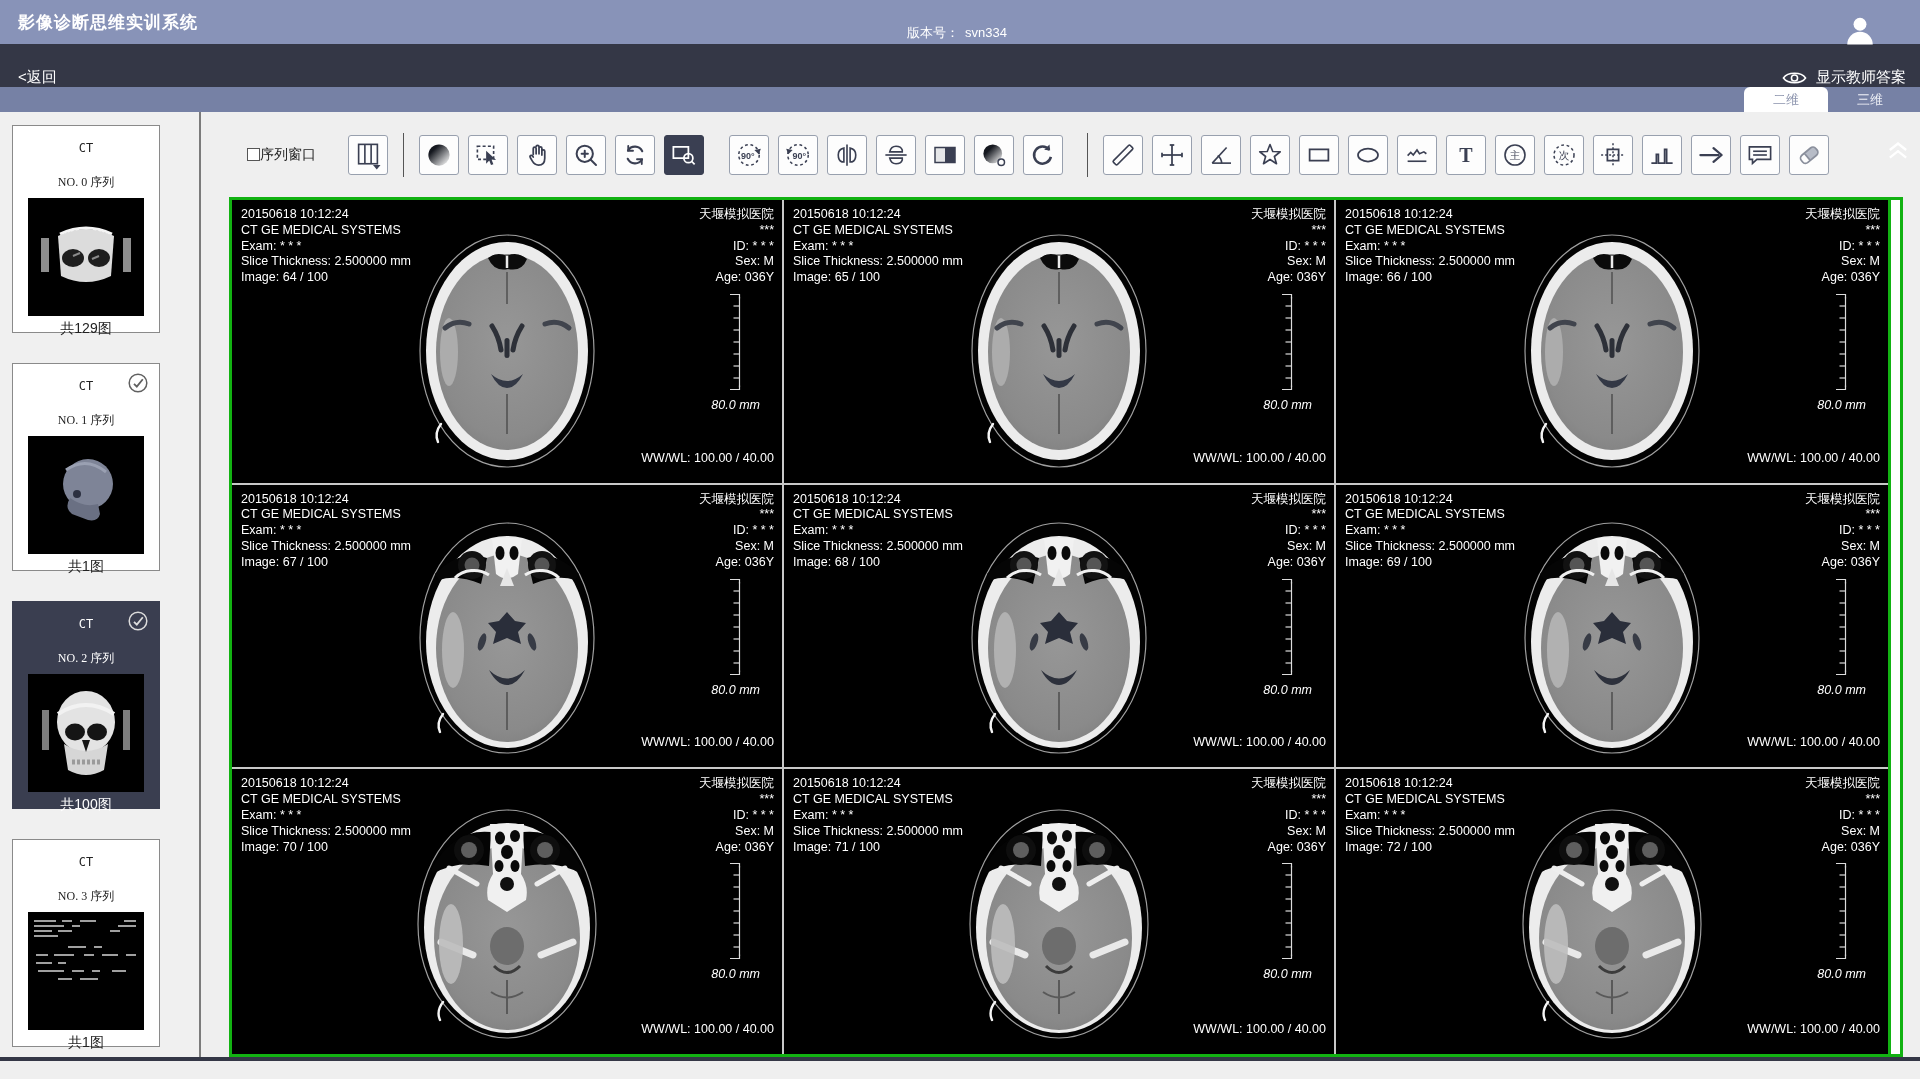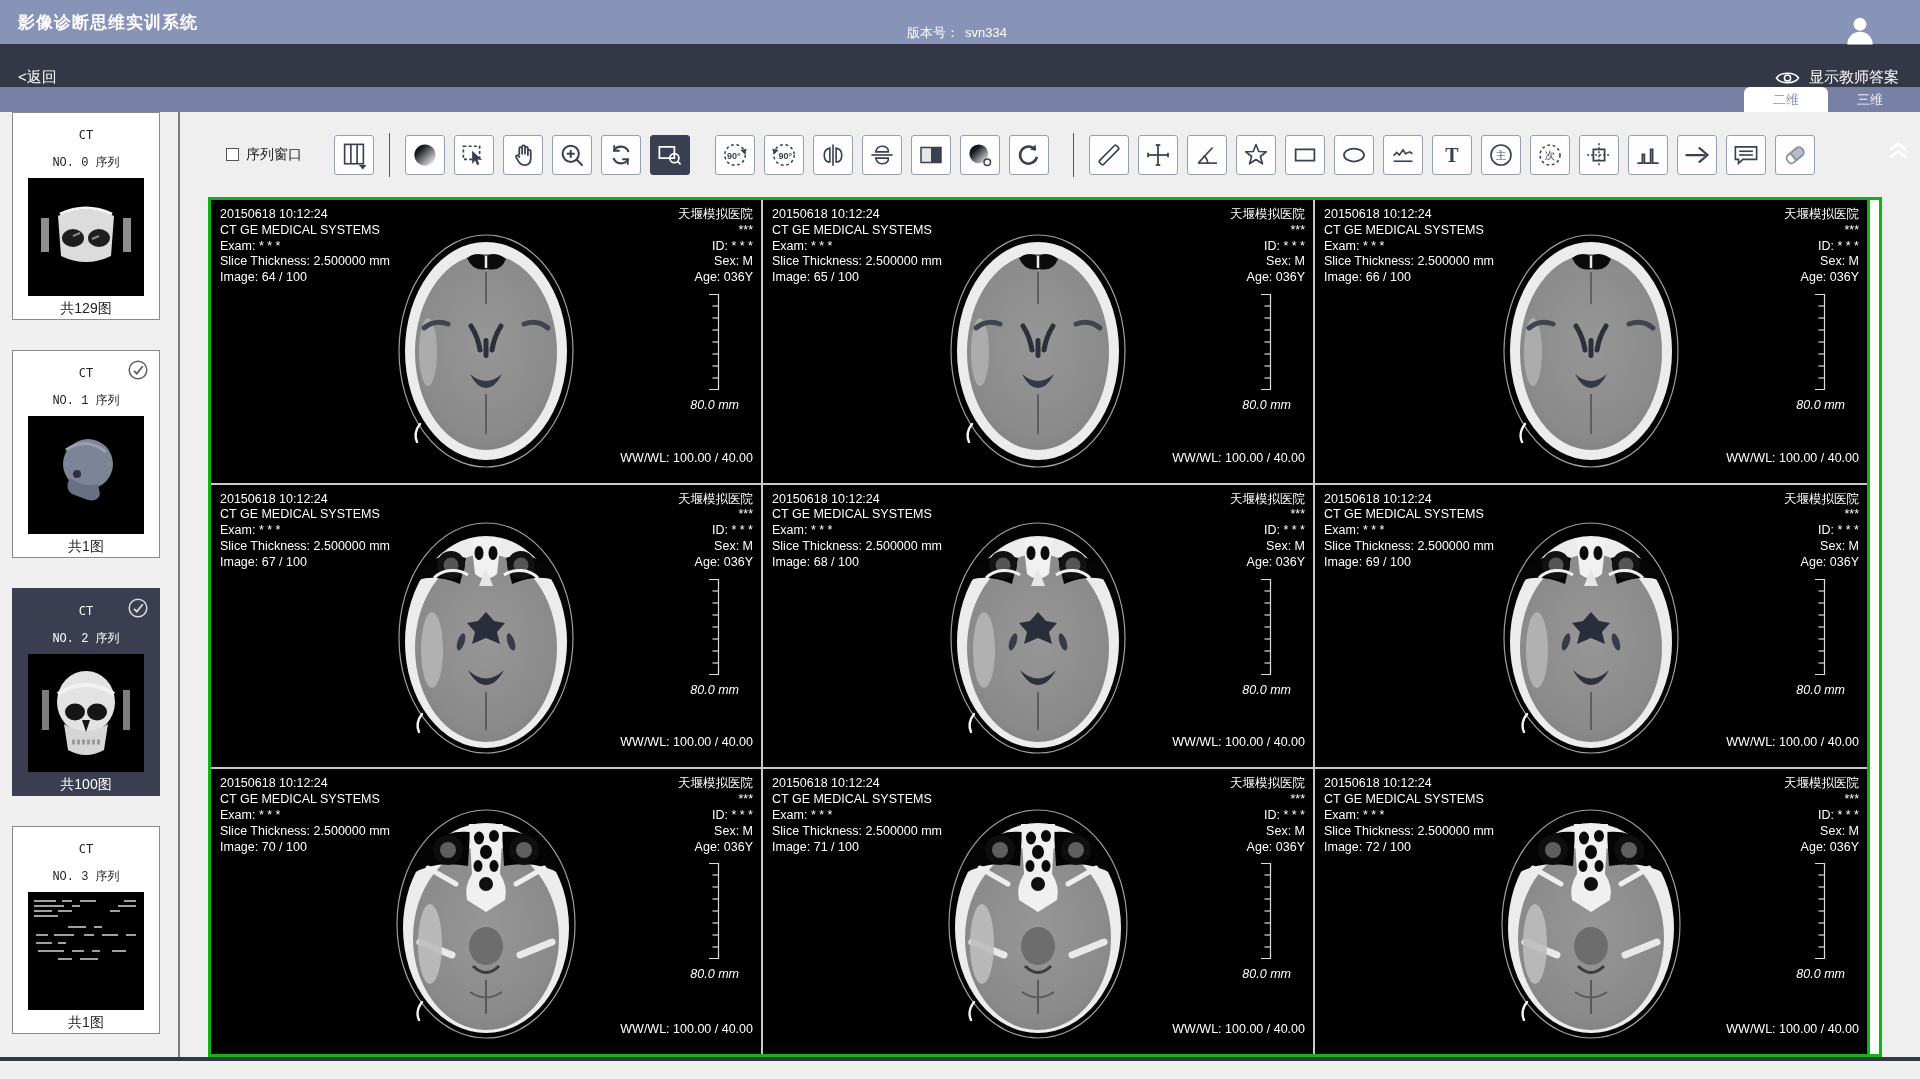--- a/index.html
+++ b/index.html
@@ -10,48 +10,48 @@
   .header{height:44px;background:#8893b8;display:flex;align-items:center;position:relative}
   .app-title{color:#fff;font-size:17px;font-weight:bold;margin-left:18px;letter-spacing:1px}
   .version{position:absolute;left:50%;transform:translateX(-50%);color:#fff;font-size:13px;top:24px;font-family:Liberation Sans, sans-serif}
   .version span{margin-right:6px}
   .user{position:absolute;right:42px;top:13px;width:36px;height:36px}
   .user svg{width:100%;height:100%}
 
   
   .nav{height:43px;background:#343746;display:flex;align-items:flex-end;justify-content:space-between;color:#fff}
   .back{margin-left:18px;font-size:15px}
-  .show-answer{margin-right:21px;font-size:15px;display:flex;align-items:center;gap:9px}
+  .show-answer{margin-right:14px;font-size:15px;display:flex;align-items:center;gap:9px}
   .show-answer .eye{width:25px;height:16px;display:inline-flex}
 
   
   .tabstrip{height:25px;background:#7681a5;display:flex;justify-content:flex-end}
   .tab{width:84px;text-align:center;font-size:13px;line-height:25px;color:#eef0f6}
   .tab.active{background:#fff;color:#8b93ad;border-radius:6px 6px 0 0}
   .tab:last-child{margin-right:8px}
 
   
   .content{display:flex;height:945px;background:#efefef}
-  .sidebar{width:180px;border-right:2px solid #7b7b7b;background:#f0f0f0;padding-top:0;flex:none}
+  .sidebar{width:201px;border-right:2px solid #7b7b7b;background:#f0f0f0;padding-top:13px;flex:none}
   .card{width:148px;height:208px;margin:0 0 30px 12px;background:#fff;border:1px solid #8a8a8a;position:relative;text-align:center;font-size:12px;color:#222}
   .card.selected{background:#3a3e50;color:#fff;border-color:#3a3e50}
   .card .modality{margin-top:15px;font-family:"DejaVu Sans Mono",monospace}
-  .card .sname{margin-top:12px;font-family:Liberation Mono, monospace}
+  .card .sname{margin-top:19px;font-family:Liberation Serif, serif}
   .card .thumb{width:116px;height:118px;background:#000;margin:7px auto 0}
   .card .thumb svg{width:100%;height:100%;display:block}
   .card .count{margin-top:4px;font-size:14px}
   .card .check{position:absolute;top:7px;right:9px;width:24px;height:24px}
   .card .check svg{width:100%;height:100%}
   .card.selected .check svg circle,.card.selected .check svg path{stroke:#dcdcdc}
 
   .main{flex:1;position:relative}
 
   
   .toolbar{height:85px;display:flex;align-items:center;padding-left:46px;position:relative}
-  .serieswin{display:flex;align-items:center;gap:7px;font-size:14px;color:#222}
+  .serieswin{display:flex;align-items:center;font-size:14px;color:#222}
   .cb{width:13px;height:13px;border:1px solid #555;background:#fff;display:inline-block}
   .tbtn{width:40px;height:40px;background:#fdfdfd;border:1px solid #98a0ae;border-radius:3px;display:flex;align-items:center;justify-content:center;cursor:pointer;flex:none}
   .tbtn svg{width:30px;height:30px}
   .tbtn.active{background:#3a3f52;border-color:#3a3f52}
   .layout{margin-left:32px}
   .toolgroups{display:flex;align-items:center}
   .toolgroups .tbtn{margin-right:9px}
   .tdivider{width:1px;height:44px;background:#555;margin:0 15px;flex:none}
   .tgap{width:16px;flex:none}
   .chevrons{position:absolute;right:8px;top:26px;width:28px;height:24px}

